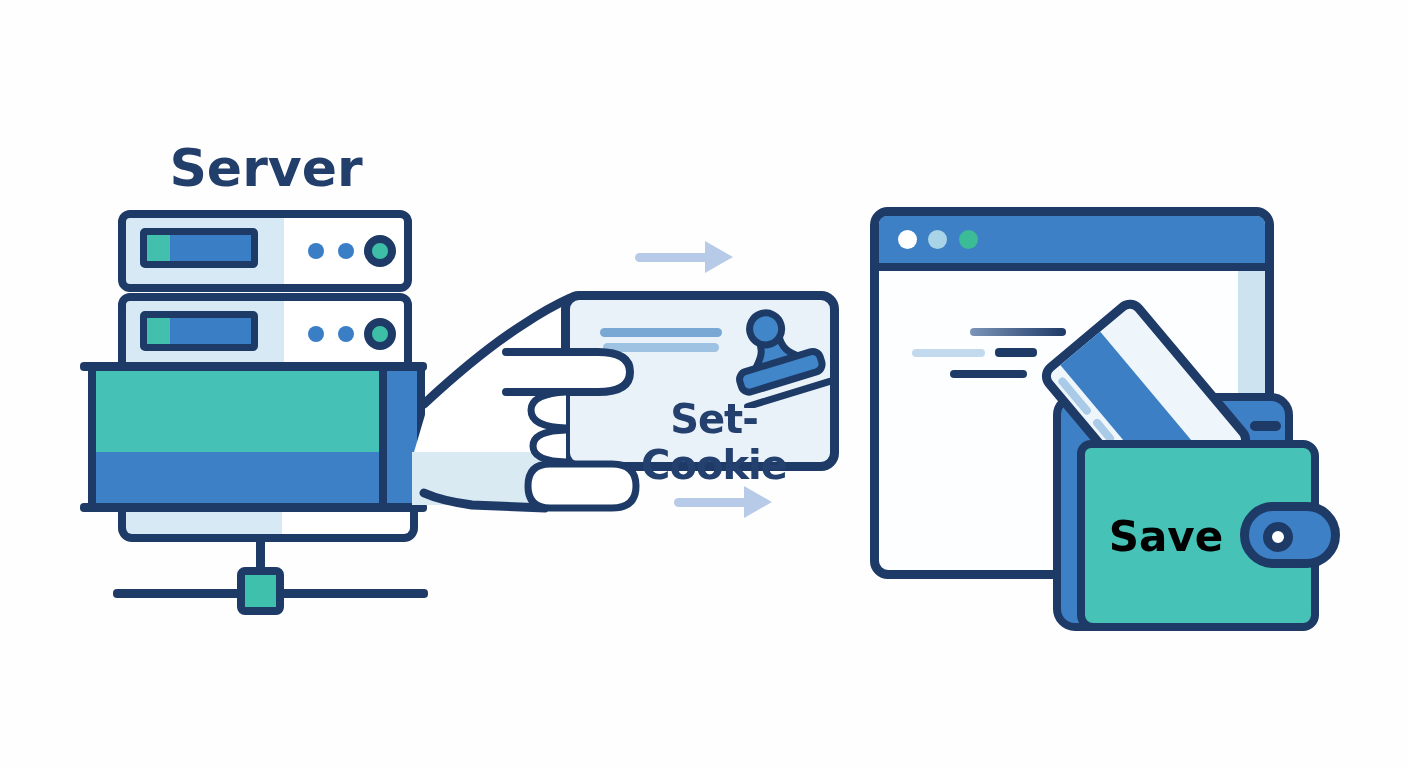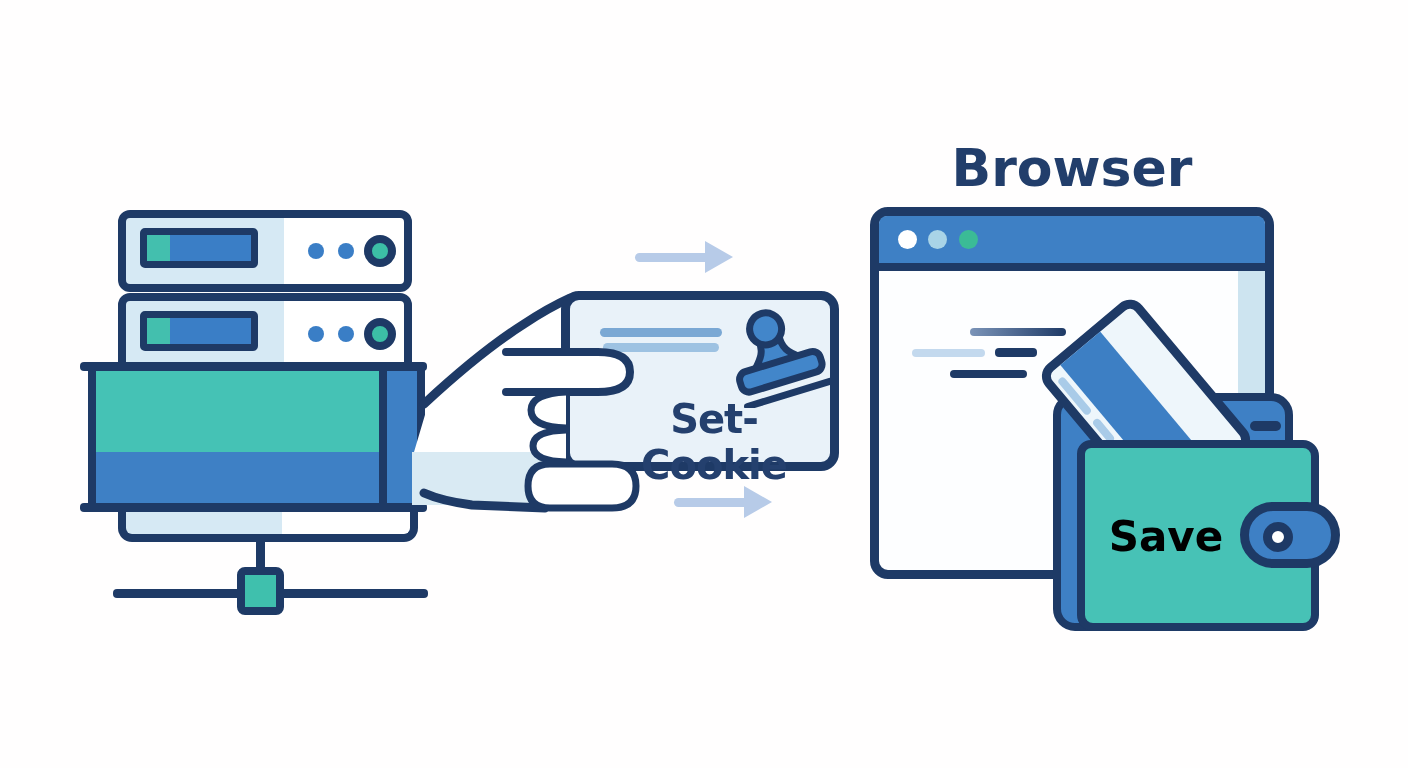--- a/index.html
+++ b/index.html
@@ -110,20 +110,21 @@
     border:9px solid #1e3a66;border-radius:50%;background:#ffffff;
   }
   .hand-svg{position:absolute;left:380px;top:280px;z-index:2;}
   .fingers-svg{position:absolute;left:490px;top:330px;z-index:6;}
 </style>
 </head>
 <body>
 
 <div class="canvas">
 
+  <div class="title" style="left:96px;">Server</div>
 
   <div>
 
     <div class="rack-unit" style="top:210px;">
       <div class="rack-slot"></div>
       <div class="rack-dot" style="left:182px;"></div>
       <div class="rack-dot" style="left:212px;"></div>
       <div class="rack-ring"></div>
     </div>
 
@@ -178,21 +179,20 @@
   <svg class="fingers-svg" width="160" height="190" viewBox="490 330 160 190">
     <path d="M506,352 H598 Q630,352 630,372 Q630,392 598,392 H506 Z" fill="#ffffff"></path>
     <path d="M506,352 H598 Q630,352 630,372 Q630,392 598,392 H506" fill="none" stroke="#1e3a66" stroke-width="8" stroke-linecap="round"></path>
     <path d="M566,392 Q531,394 531,410 Q531,427 566,428 Z" fill="#ffffff"></path>
     <path d="M566,392 Q531,394 531,410 Q531,427 566,428" fill="none" stroke="#1e3a66" stroke-width="7" stroke-linecap="round"></path>
     <path d="M566,430 Q533,431 533,446 Q533,461 566,462 Z" fill="#ffffff"></path>
     <path d="M566,430 Q533,431 533,446 Q533,461 566,462" fill="none" stroke="#1e3a66" stroke-width="7" stroke-linecap="round"></path>
     <path d="M550,464 H612 Q636,464 636,486 Q636,508 612,508 H550 Q528,508 528,486 Q528,464 550,464 Z" fill="#ffffff" stroke="#1e3a66" stroke-width="7"></path>
   </svg>
 
-  <div class="title" style="left:902px;">Browser</div>
 
   <div class="browser-window">
     <div class="browser-strip"></div>
     <div class="browser-titlebar">
       <div class="tb-dot" style="left:19px;background:#ffffff;"></div>
       <div class="tb-dot" style="left:49px;background:#a9d4e7;"></div>
       <div class="tb-dot" style="left:80px;background:#3bbb96;"></div>
     </div>
     <div class="speed-line" style="left:91px;top:112px;width:96px;height:8px;background:linear-gradient(90deg,#7b94b8,#1e3a66);"></div>
     <div class="speed-line" style="left:33px;top:133px;width:73px;height:8px;background:#c3d9ee;"></div>

